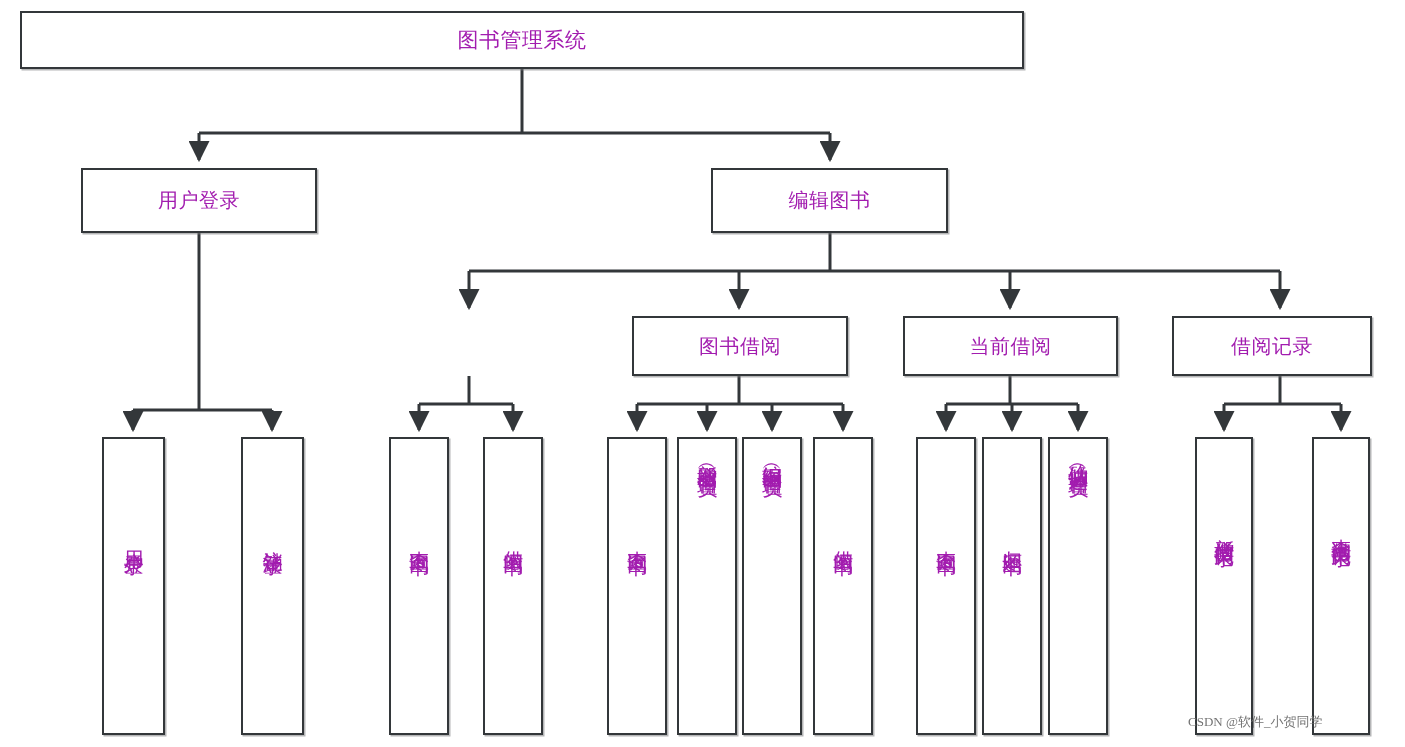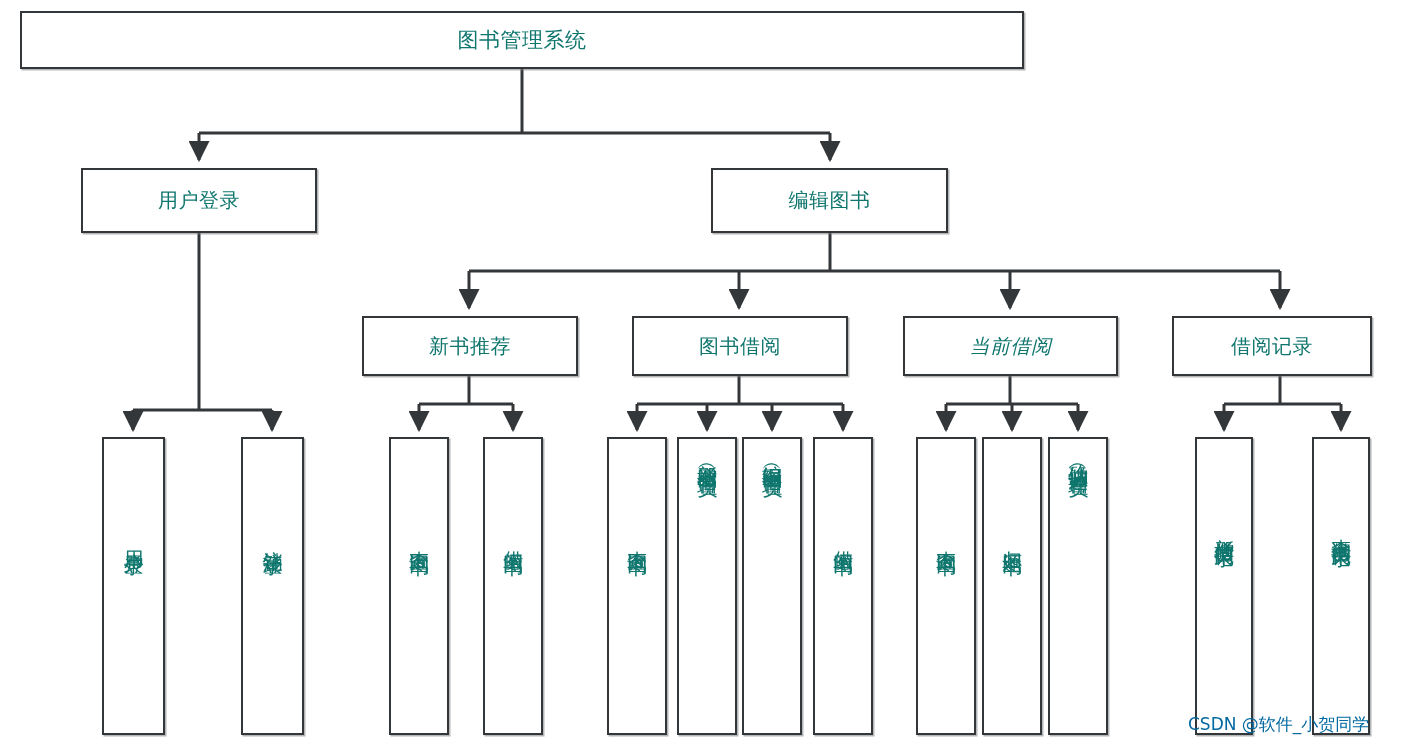--- a/index.html
+++ b/index.html
@@ -31,21 +31,21 @@
     box-sizing: border-box;
     background: #ffffff;
     border: 2px solid #33373a;
     box-shadow: 1.5px 1.5px 0 0 rgba(120,122,124,0.55);
     display: flex;
     align-items: center;
     justify-content: center;
     z-index: 3;
   }
   .node .lbl {
-    color: #0f766e;
+    color: #a21caf;
     letter-spacing: 0.5px;
     white-space: nowrap;
   }
   .node.root .lbl { font-size: 21px; }
   .node.l1 .lbl { font-size: 20px; }
   .node.l2 .lbl { font-size: 20px; }
   .node.leaf {
     align-items: flex-start;
     justify-content: center;
     padding-top: 6px;
@@ -56,26 +56,27 @@
     font-size: 20px;
     line-height: 1.28;
     letter-spacing: 2px;
     white-space: normal;
   }
   .node.leaf.mid .lbl { padding-top: 78px; }
   .node.leaf.mid2 .lbl { padding-top: 90px; }
   .node.leaf.tall .lbl { padding-top: 4px; }
   .watermark {
     position: absolute;
-    color: #0369a1;
-    font-size: 17px;
+    color: #737373;
+    font-size: 13px;
     white-space: nowrap;
     z-index: 5;
     left: 1188px;
     top: 713px;
+    font-family: Liberation Serif, serif;
   }
 </style>
 </head>
 <body>
 
 <div id="stage">
 
   <svg id="edges" viewBox="0 0 1405 747" xmlns="http://www.w3.org/2000/svg">
     <defs>
       <marker id="arrow" viewBox="0 0 10 10" refX="9" refY="5" markerWidth="7" markerHeight="7" orient="auto-start-reverse">
@@ -130,27 +131,24 @@
     <span class="lbl">图书管理系统</span>
   </div>
 
   <div class="node l1" style="left:81px; top:168px; width:236px; height:65px;">
     <span class="lbl">用户登录</span>
   </div>
   <div class="node l1" style="left:711px; top:168px; width:237px; height:65px;">
     <span class="lbl">编辑图书</span>
   </div>
 
-  <div class="node l2" style="left:362px; top:316px; width:216px; height:60px;">
-    <span class="lbl">新书推荐</span>
-  </div>
   <div class="node l2" style="left:632px; top:316px; width:216px; height:60px;">
     <span class="lbl">图书借阅</span>
   </div>
-  <div class="node l2" style="left:903px; top:316px; width:215px; height:60px;font-style:italic;">
+  <div class="node l2" style="left:903px; top:316px; width:215px; height:60px;">
     <span class="lbl">当前借阅</span>
   </div>
   <div class="node l2" style="left:1172px; top:316px; width:200px; height:60px;">
     <span class="lbl">借阅记录</span>
   </div>
 
   <div class="node leaf mid2" style="left:102px; top:437px; width:63px; height:298px;">
     <span class="lbl">用户登录</span>
   </div>
   <div class="node leaf mid2" style="left:241px; top:437px; width:63px; height:298px;">

